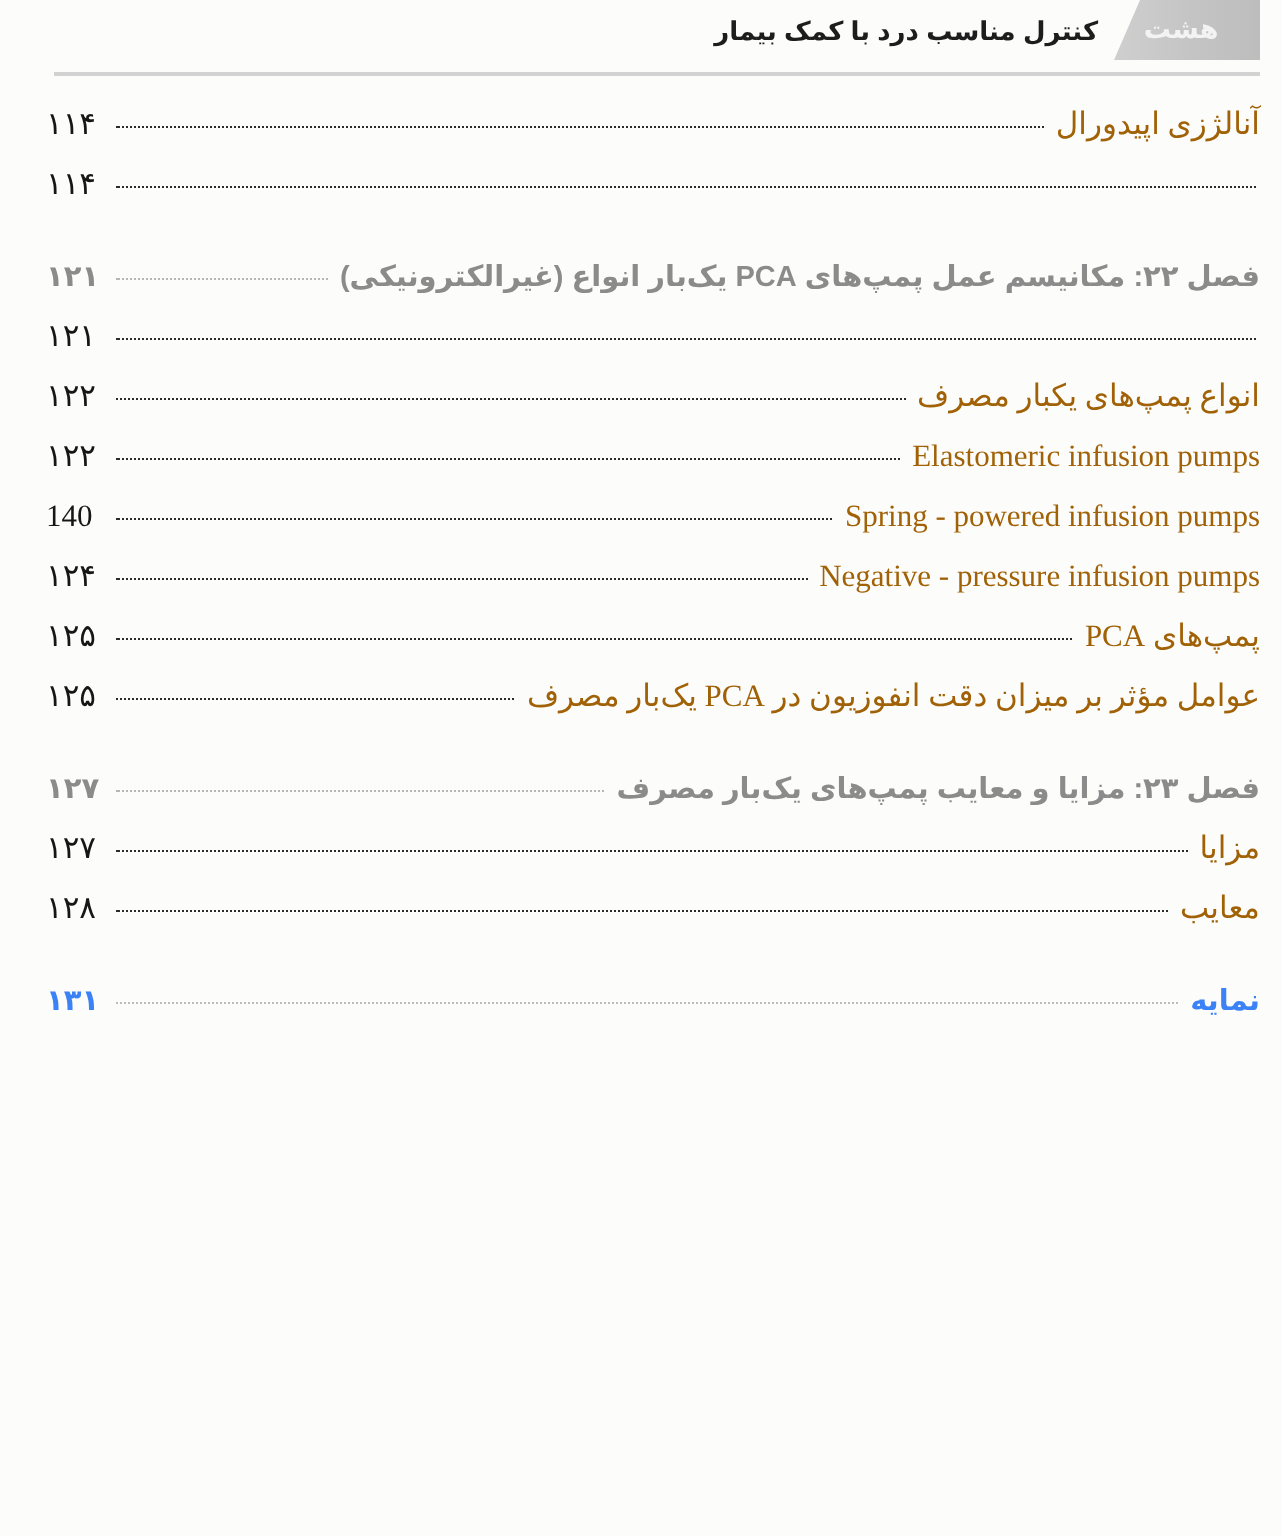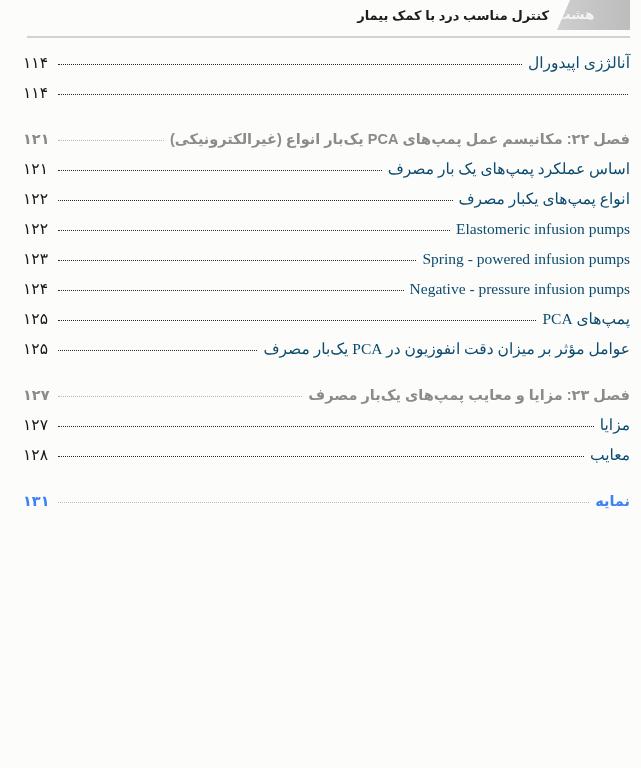--- a/index.html
+++ b/index.html
@@ -26,21 +26,21 @@
     position: absolute;
     top: 0;
     right: 11px;
     width: 73px;
     height: 30px;
     background: linear-gradient(90deg, #cfcfcf 0%, #c4c4c4 55%, #bdbdbd 100%);
     -webkit-clip-path: polygon(13px 0, 100% 0, 100% 100%, 0 100%);
     clip-path: polygon(13px 0, 100% 0, 100% 100%, 0 100%);
     display: flex;
     align-items: center;
-    justify-content: flex-end;
+    justify-content: center;
   }
   .header-tab-label {
     color: #f3f3f3;
     font-family: "Liberation Sans", "DejaVu Sans", sans-serif;
     font-size: 13.5px;
     font-weight: bold;
     letter-spacing: 0.4px;
     padding-right: 6px;
     line-height: 1;
   }
@@ -80,21 +80,21 @@
     height: 30px;
   }
   .toc-row.spacer-before {
     margin-top: 16px;
   }
 
   .toc-label {
     flex: 0 0 auto;
     white-space: nowrap;
     font-size: 15.5px;
-    color: #0c4a6e;
+    color: #a16207;
     line-height: 22px;
     font-family: "Liberation Serif", "DejaVu Serif", serif;
     padding-left: 4px;
   }
   .toc-leader {
     flex: 1 1 auto;
     position: relative;
     height: 14px;
     overflow: hidden;
     margin: 0 2px;
@@ -169,38 +169,37 @@
     <div class="toc-row">
       <span class="toc-leader"></span>
       <span class="toc-page">١١۴</span>
     </div>
     <div class="toc-row chapter spacer-before">
       <span class="toc-label">فصل ٢٢: مکانیسم عمل پمپ‌های PCA یک‌بار انواع (غیرالکترونیکی)</span>
       <span class="toc-leader"></span>
       <span class="toc-page">١٢١</span>
     </div>
     <div class="toc-row">
-      <span class="toc-label">اساس عملکرد پمپ‌های یک بار مصرف</span>
       <span class="toc-leader"></span>
       <span class="toc-page">١٢١</span>
     </div>
     <div class="toc-row">
       <span class="toc-label">انواع پمپ‌های یکبار مصرف</span>
       <span class="toc-leader"></span>
       <span class="toc-page">١٢٢</span>
     </div>
     <div class="toc-row latin">
       <span class="toc-label">Elastomeric infusion pumps</span>
       <span class="toc-leader"></span>
       <span class="toc-page">١٢٢</span>
     </div>
     <div class="toc-row latin">
       <span class="toc-label">Spring - powered infusion pumps</span>
       <span class="toc-leader"></span>
-      <span class="toc-page">١٢٣</span>
+      <span class="toc-page">140</span>
     </div>
     <div class="toc-row latin">
       <span class="toc-label">Negative - pressure infusion pumps</span>
       <span class="toc-leader"></span>
       <span class="toc-page">١٢۴</span>
     </div>
     <div class="toc-row">
       <span class="toc-label">پمپ‌های PCA</span>
       <span class="toc-leader"></span>
       <span class="toc-page">١٢۵</span>

